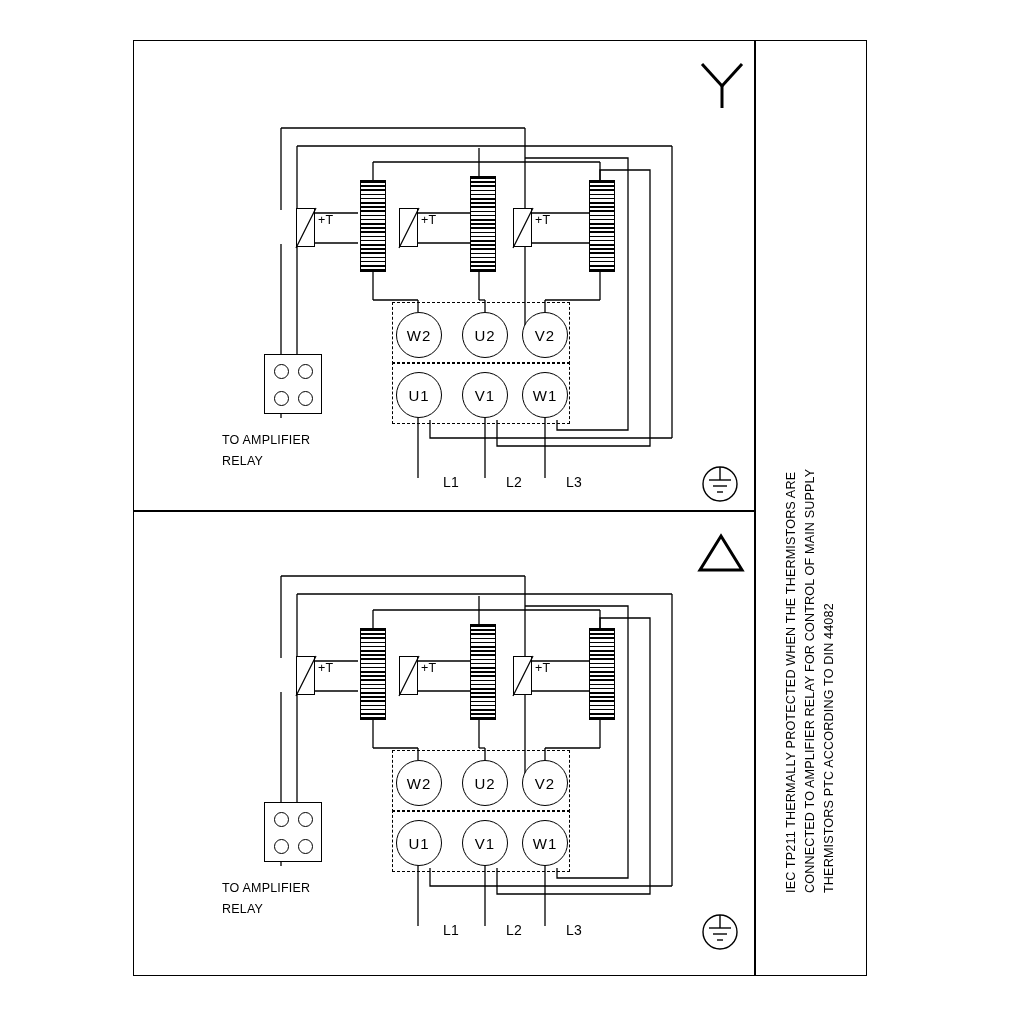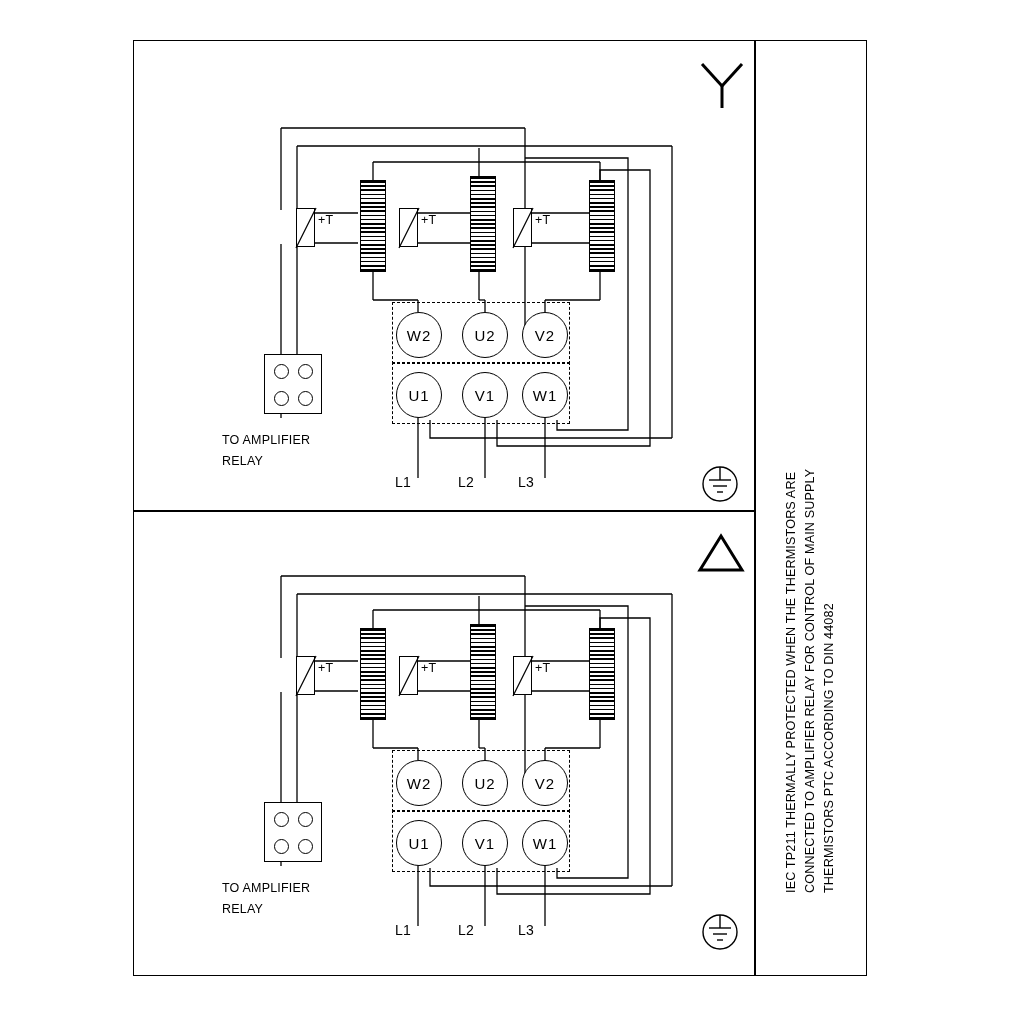--- a/index.html
+++ b/index.html
@@ -1,21 +1,21 @@
 <!DOCTYPE html>
 <html><head>
 <meta charset="utf-8">
 <style>
   html,body{margin:0;padding:0;background:#ffffff;}
   body{width:1024px;height:1024px;font-family:"Liberation Sans",sans-serif;color:#000;}
   #sheet{position:relative;width:1024px;height:1024px;}
   .ln{position:absolute;background:#000;}
   .frame{position:absolute;border:1.6px solid #000;box-sizing:border-box;}
   .lbl{position:absolute;font-size:12.5px;letter-spacing:.2px;white-space:nowrap;}
-  .lbl.big{font-size:14px;}
+  .lbl.big{font-size:14px;margin-left:48px;}
   .term{position:absolute;border:1.4px solid #000;border-radius:50%;
         display:flex;align-items:center;justify-content:center;
         font-size:15px;background:#fff;letter-spacing:1px;}
   .dashbox{position:absolute;border:1.2px dashed #000;box-sizing:border-box;}
   .coil{position:absolute;border:1.3px solid #000;background:
         repeating-linear-gradient(to bottom,#000 0 1.6px,#fff 1.6px 4.2px);
         box-sizing:border-box;}
   .therm{position:absolute;border:1.3px solid #000;background:#fff;box-sizing:border-box;}
   .connbox{position:absolute;border:1.6px solid #000;background:#fff;box-sizing:border-box;}
   .dot{position:absolute;border:1.3px solid #000;border-radius:50%;background:#fff;}

